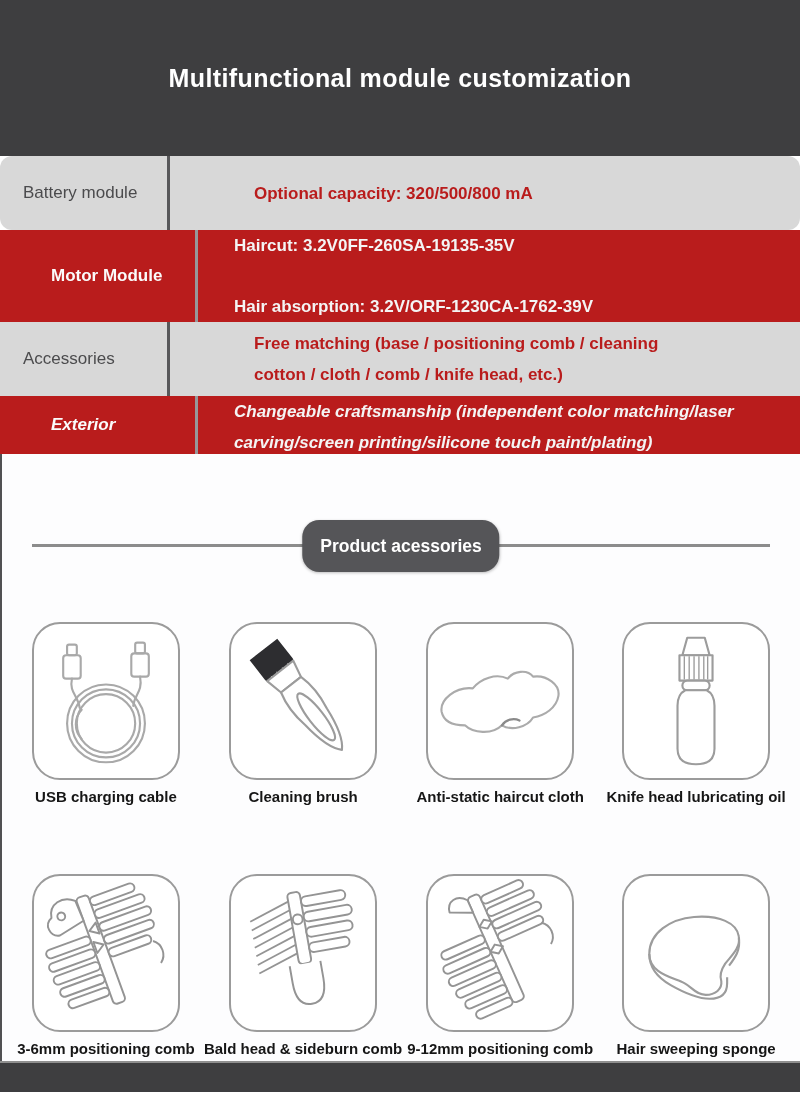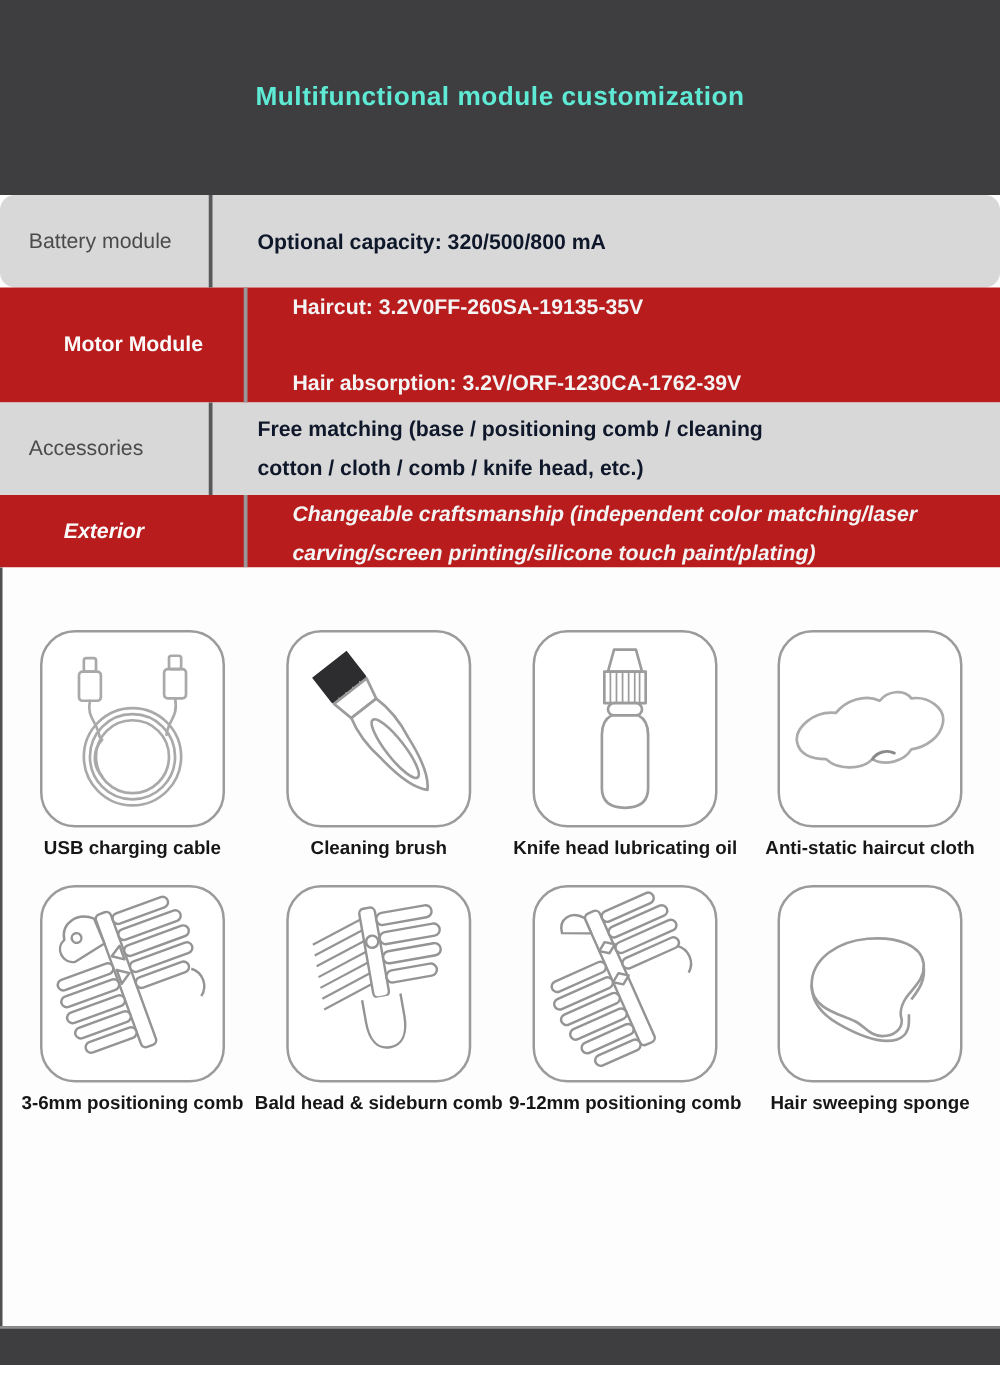--- a/index.html
+++ b/index.html
@@ -1,51 +1,51 @@
 <!DOCTYPE html>
 <html><head>
 <meta charset="utf-8">
 <style>
   html,body{margin:0;padding:0;}
   body{width:800px;height:1104px;background:#ffffff;font-family:"Liberation Sans",sans-serif;overflow:hidden;}
   .page{width:800px;height:1104px;display:flex;flex-direction:column;}
 
   
   .hero{height:156px;flex:0 0 156px;background:#3e3e40;display:flex;align-items:center;justify-content:center;}
-  .hero h1{margin:0;color:#5eead4;font-size:21px;font-weight:700;letter-spacing:.4px;}
+  .hero h1{margin:0;color:#ffffff;font-size:25px;font-weight:700;letter-spacing:.4px;}
 
   
   .spec-row{display:flex;width:800px;}
   .spec-row.light{background:#d8d8d8;}
   .spec-row.dark{background:#b91c1c;padding-left:28px;}
   .row-battery{height:74px;border-radius:12px;}
   .row-motor{height:92px;}
   .row-accessories{height:74px;}
   .row-exterior{height:58px;font-style:italic;}
   .spec-label{flex:0 0 167px;display:flex;align-items:center;padding-left:23px;box-sizing:border-box;font-size:17px;}
   .light .spec-label{color:#4b4b4d;font-weight:400;}
   .dark .spec-label{color:#fbfbfb;font-weight:700;}
   .spec-divider{flex:0 0 3px;}
   .light .spec-divider{background:#58585a;}
   .dark .spec-divider{background:#97979a;}
   .spec-value{flex:1;display:flex;flex-direction:column;justify-content:center;padding-left:36px;font-size:17px;font-weight:700;}
-  .light .spec-value{color:#0f172a;}
+  .light .spec-value{color:#b91c1c;margin-left:48px;}
   .dark .spec-value{color:#f4f4f4;justify-content:space-between;}
   .spec-line{line-height:31px;}
 
   
   .content{height:607px;flex:0 0 607px;background:#fdfdfe;border-left:2px solid #515153;box-sizing:border-box;}
 
   .badge-row{position:relative;height:52px;margin-top:66px;}
   .rule{position:absolute;left:30px;right:30px;top:50%;height:3px;margin-top:-2px;background:#8c8c8c;}
   .badge{position:absolute;left:50%;top:0;transform:translateX(-50%);min-width:178px;height:52px;padding:0 18px;box-sizing:border-box;
          background:#555558;border-radius:17px;color:#ffffff;font-size:17.5px;font-weight:700;
          display:flex;align-items:center;justify-content:center;box-shadow:0 1px 3px rgba(0,0,0,.25);}
 
-  .grid{display:grid;grid-template-columns:repeat(4,1fr);padding:0 6px;margin-top:50px;row-gap:21px;}
+  .grid{display:grid;grid-template-columns:repeat(4,1fr);padding:0 6px;margin-top:50px;row-gap:69px;}
   .card{display:flex;flex-direction:column;align-items:center;}
   .thumb{width:148px;height:158px;border:2px solid #9b9b9b;border-radius:28px;box-sizing:border-box;background:#ffffff;overflow:hidden;}
   .thumb svg{width:100%;height:100%;display:block;}
   .card figcaption{margin:8px 0 0 0;font-size:15px;font-weight:700;color:#161616;white-space:nowrap;text-align:center;}
   figure{margin:0;}
 
   .strip{height:31px;flex:0 0 31px;background:#3e3e40;border-top:2px solid #8f8f8f;box-sizing:border-box;}
 </style>
 </head>
 <body>
@@ -85,20 +85,24 @@
       <div class="spec-divider"></div>
       <div class="spec-value">
         <div class="spec-line">Changeable craftsmanship (independent color matching/laser</div>
         <div class="spec-line">carving/screen printing/silicone touch paint/plating)</div>
       </div>
     </div>
   </section>
 
   <section class="content">
 
+    <div class="badge-row">
+      <div class="rule"></div>
+      <div class="badge">Product acessories</div>
+    </div>
 
     <div class="grid">
 
       <figure class="card">
         <div class="thumb">
           <svg viewBox="0 0 148 158">
             <g fill="none" stroke="#a9a9a9" stroke-width="2.2" stroke-linecap="round">
               <rect x="30" y="32" width="18" height="24" rx="3"></rect>
               <rect x="34" y="21" width="10" height="11" rx="2"></rect>
               <rect x="100" y="30" width="18" height="24" rx="3"></rect>
@@ -120,20 +124,30 @@
           <svg viewBox="0 0 148 158">
             <g transform="rotate(-38 74 78)">
               <path d="M56,12 h36 v26 l-3.6,9 -3.6,-9 -3.6,9 -3.6,-9 -3.6,9 -3.6,-9 -3.6,9 -3.6,-9 -3.6,9 -3.6,-9 z" fill="#2d2d30" stroke="none"></path>
               <path d="M57,40 L91,40 L87,58 L61,58 Z" fill="#ffffff" stroke="#9c9c9c" stroke-width="2.2" stroke-linejoin="round"></path>
               <path d="M61,58 C57,72 57,84 60,100 C62,120 67,136 74,143 C81,136 86,120 88,100 C91,84 91,72 87,58 Z" fill="#ffffff" stroke="#9c9c9c" stroke-width="2.2" stroke-linejoin="round"></path>
               <ellipse cx="74" cy="100" rx="7.5" ry="30" fill="none" stroke="#9c9c9c" stroke-width="2.2"></ellipse>
             </g>
           </svg>
         </div>
         <figcaption>Cleaning brush</figcaption>
+      </figure>
+
+      <figure class="card">
+        <div class="thumb">
+          <svg viewBox="0 0 148 158">
+            <path d="M14,90 C12,78 28,64 46,66 C54,56 70,50 82,56 C88,48 102,46 108,54 C122,52 136,62 134,74 C132,86 120,94 108,96 C102,106 86,110 76,104 C66,114 46,112 38,104 C26,104 16,100 14,90 Z" fill="#ffffff" stroke="#ababab" stroke-width="2.2" stroke-linejoin="round"></path>
+            <path d="M76,104 C80,98 88,96 94,99" fill="none" stroke="#8a8a8a" stroke-width="2.4" stroke-linecap="round"></path>
+          </svg>
+        </div>
+        <figcaption>Anti-static haircut cloth</figcaption>
       </figure>
 
       <figure class="card">
         <div class="thumb">
           <svg viewBox="0 0 148 158">
             <g fill="#ffffff" stroke="#9c9c9c" stroke-width="2.2" stroke-linejoin="round">
               <path d="M65,14 L83,14 L88,32 L60,32 Z"></path>
               <rect x="57" y="32" width="34" height="26"></rect>
               <g stroke-width="1.4">
                 <line x1="62" y1="33" x2="62" y2="57"></line>
@@ -142,30 +156,20 @@
                   <line x1="77" y1="33" x2="77" y2="57"></line>
                 <line x1="82" y1="33" x2="82" y2="57"></line>
                   <line x1="86" y1="33" x2="86" y2="57"></line>
               </g>
               <rect x="60" y="58" width="28" height="10" rx="5"></rect>
               <path d="M63,68 L85,68 C91,71 93,77 93,84 L93,128 C93,139 86,144 74,144 C62,144 55,139 55,128 L55,84 C55,77 57,71 63,68 Z"></path>
             </g>
           </svg>
         </div>
         <figcaption>Knife head lubricating oil</figcaption>
-      </figure>
-
-      <figure class="card">
-        <div class="thumb">
-          <svg viewBox="0 0 148 158">
-            <path d="M14,90 C12,78 28,64 46,66 C54,56 70,50 82,56 C88,48 102,46 108,54 C122,52 136,62 134,74 C132,86 120,94 108,96 C102,106 86,110 76,104 C66,114 46,112 38,104 C26,104 16,100 14,90 Z" fill="#ffffff" stroke="#ababab" stroke-width="2.2" stroke-linejoin="round"></path>
-            <path d="M76,104 C80,98 88,96 94,99" fill="none" stroke="#8a8a8a" stroke-width="2.4" stroke-linecap="round"></path>
-          </svg>
-        </div>
-        <figcaption>Anti-static haircut cloth</figcaption>
       </figure>
 
       <figure class="card">
         <div class="thumb">
           <svg viewBox="0 0 148 158">
             <g transform="rotate(-20 74 80)" fill="#ffffff" stroke="#949494" stroke-width="2" stroke-linejoin="round">
               <rect x="64" y="16" width="13" height="116" rx="4"></rect>
               <rect x="77" y="20" width="48" height="9" rx="4.5"></rect>
               <rect x="77" y="34" width="54" height="9" rx="4.5"></rect>
               <rect x="77" y="48" width="56" height="9" rx="4.5"></rect>

